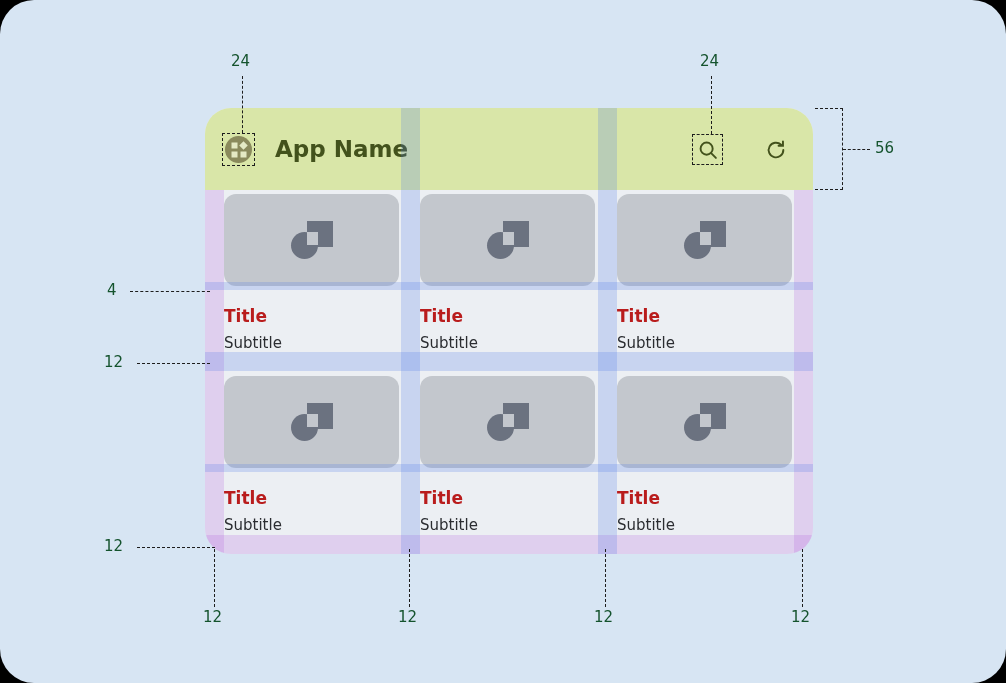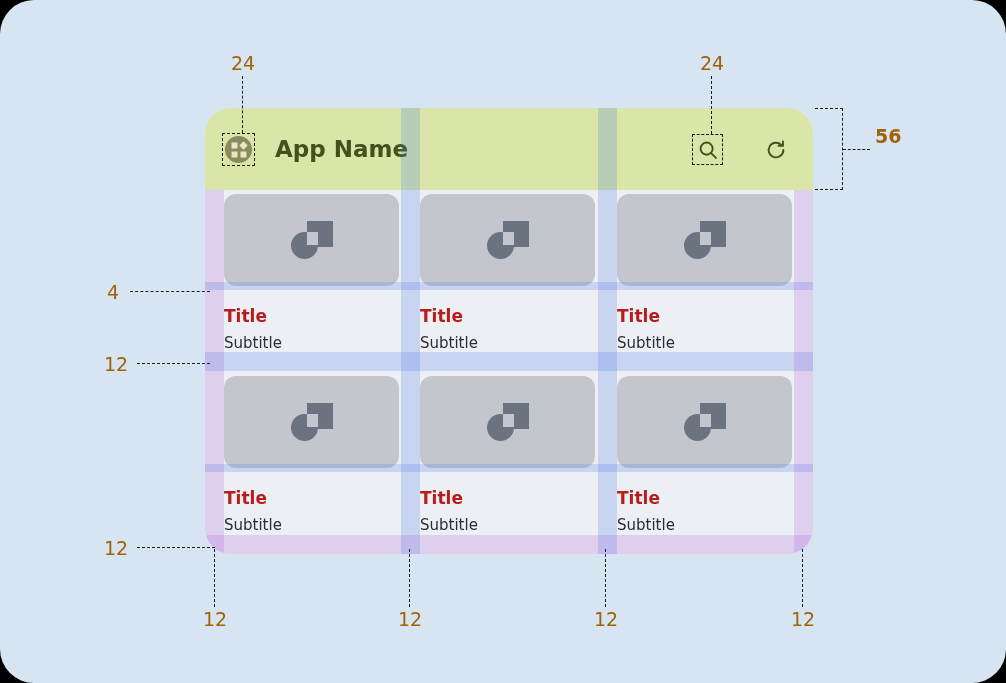--- a/index.html
+++ b/index.html
@@ -187,22 +187,22 @@
     position: absolute;
     pointer-events: none;
   }
   .ov-purple { background: rgba(176, 96, 224, 0.22); }
   .ov-blue   { background: rgba(72, 118, 230, 0.22); }
 
   
   #annos { position: absolute; left: 0; top: 0; width: 1006px; height: 683px; }
   .anno-label {
     position: absolute;
-    font-size: 19px;
-    color: #a16207;
+    font-size: 15px;
+    color: #14532d;
     white-space: nowrap;
   }
   .lead-v {
     position: absolute;
     border-left: 1.7px dashed #1d1d1d;
     width: 0;
   }
   .lead-h {
     position: absolute;
     border-top: 1.7px dashed #1d1d1d;
@@ -342,21 +342,21 @@
   <div id="annos">
 
     <div class="anno-label" style="left:231px;top:52px;">24</div>
     <div class="lead-v" style="left:242px;top:76px;height:57px;"></div>
 
     <div class="anno-label" style="left:700px;top:52px;">24</div>
     <div class="lead-v" style="left:711px;top:76px;height:58px;"></div>
 
     <div class="brace" style="left:815px;top:108px;width:28px;height:82px;"></div>
     <div class="lead-h" style="left:843px;top:149px;width:27px;"></div>
-    <div class="anno-label" style="left:875px;top:125px;font-weight:bold;">56</div>
+    <div class="anno-label" style="left:875px;top:139px;">56</div>
 
     <div class="anno-label" style="left:107px;top:281px;">4</div>
     <div class="lead-h" style="left:130px;top:291px;width:80px;"></div>
 
     <div class="anno-label" style="left:104px;top:353px;">12</div>
     <div class="lead-h" style="left:137px;top:363px;width:73px;"></div>
 
     <div class="anno-label" style="left:104px;top:537px;">12</div>
     <div class="lead-h" style="left:137px;top:547px;width:78px;"></div>
 

